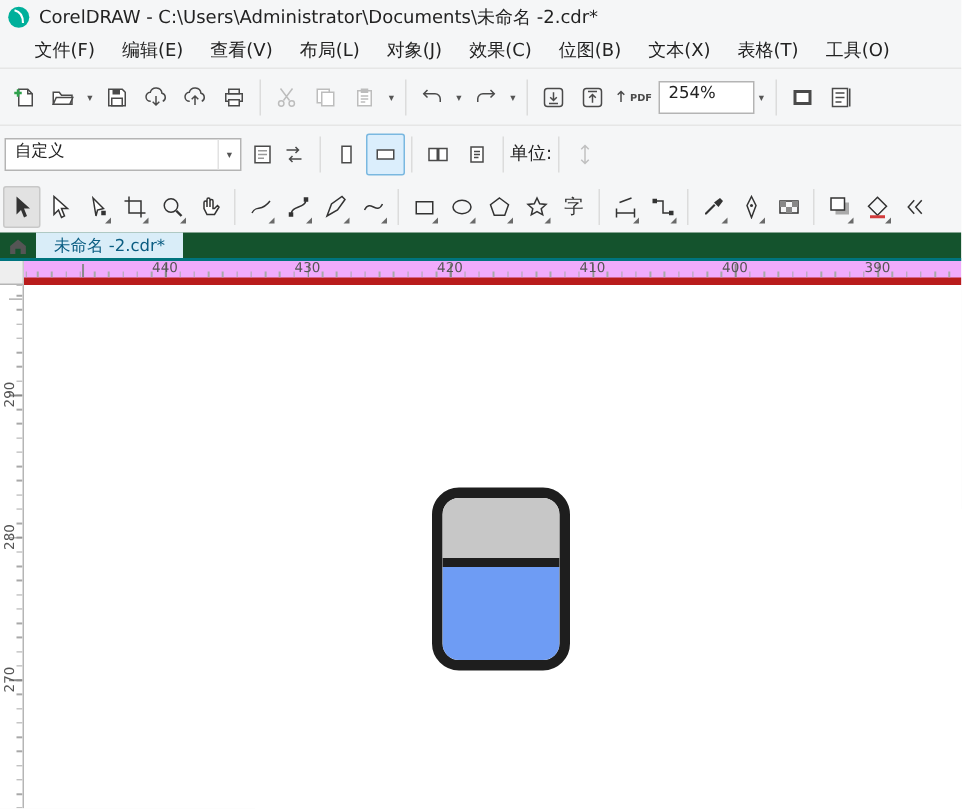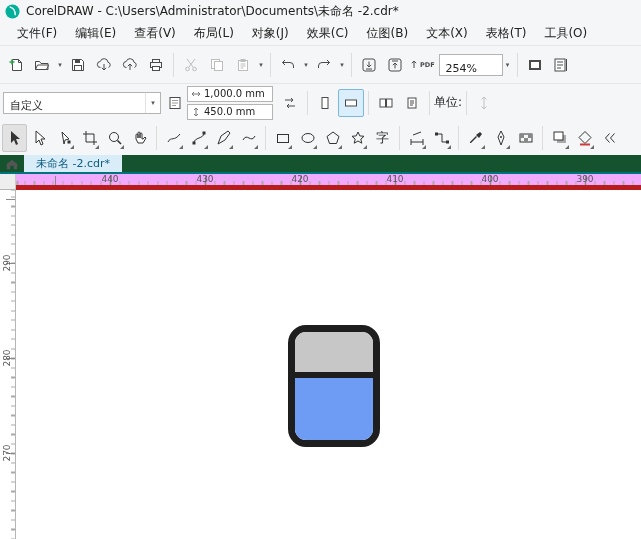--- a/index.html
+++ b/index.html
@@ -3,31 +3,31 @@
 <meta charset="utf-8">
 <style>
   *{box-sizing:border-box;margin:0;padding:0}
   html,body{width:641px;height:539px}
   body{font-family:"DejaVu Sans","Liberation Sans",sans-serif;font-size:12px;color:#222;background:#fff}
   .app{width:641px;height:539px;overflow:hidden;background:#f5f6f7;display:flex;flex-direction:column}
 
   .titlebar{height:22px;min-height:22px;display:flex;align-items:center;gap:6px;padding-left:5px;background:#f5f6f7}
   .titlebar .title{font-size:12px;white-space:nowrap}
 
-  .menubar{height:23px;min-height:23px;display:flex;align-items:flex-start;padding-left:8px}
+  .menubar{height:23px;min-height:23px;display:flex;align-items:flex-start;padding-left:14px}
   .menuitem{padding:3px 9px;cursor:default;white-space:nowrap}
 
   .toolbar{height:38px;min-height:38px;display:flex;align-items:center;padding:0 3px;border-top:1px solid #e6e6e6;background:#f5f6f7}
   .tbtn{min-width:26px;height:28px;display:flex;align-items:center;justify-content:center;border-radius:2px}
   .tbtn svg{display:block}
   .caret{width:10px;height:28px;display:flex;align-items:center;justify-content:center}
   .caret::after{content:"▾";font-size:7px;color:#555}
   .sep{width:1px;height:24px;background:#dcdcdc;margin:0 4px}
 
-  .combo{height:22px;background:#fff;border:1px solid #b4b4b4;display:flex;align-items:flex-end;font-size:11px;padding-left:6px}
+  .combo{height:22px;background:#fff;border:1px solid #b4b4b4;display:flex;align-items:flex-start;font-size:11px;padding-left:6px}
   .combo .cval{flex:1;white-space:nowrap;overflow:hidden}
   .ccaret{width:15px;height:100%;display:flex;align-items:center;justify-content:center;border-left:1px solid #e2e2e2}
   .ccaret::after{content:"▾";font-size:7px;color:#555}
 
   .dimgroup{display:flex;flex-direction:column;gap:2px;margin:0 4px}
   .dimfield{width:86px;height:16px;border:1px solid #b4b4b4;background:#fff;font-size:10px;display:flex;align-items:center;gap:3px;padding:0 3px;white-space:nowrap}
 
   .toolrow{height:34px;min-height:34px;display:flex;align-items:center;padding:0 2px;background:#f5f6f7}
   .tool{width:25px;height:28px;display:flex;align-items:center;justify-content:center;border-radius:2px;position:relative;border:1px solid transparent}
   .tool.active{background:#e2e2e2;border-color:#c8c8c8}
@@ -207,34 +207,20 @@
 
   <div class="toolbar">
     <div class="combo" style="width:158px">
       <span class="cval">自定义</span>
       <span class="ccaret"></span>
     </div>
     <svg style="margin-left:6px" width="16" height="16" viewBox="0 0 16 16">
         <rect x="3" y="2.5" width="10" height="11" fill="#fff" stroke="#4a4a4a"></rect>
         <path d="M5 5.5h6M5 8h6M5 10.5h4" stroke="#9a9a9a"></path>
       </svg>
-    <div class="dimgroup">
-      <div class="dimfield">
-        <svg width="10" height="10" viewBox="0 0 10 10">
-            <path d="M1 5h8M1 5l2-2M1 5l2 2M9 5L7 3M9 5L7 7" fill="none" stroke="#777"></path>
-          </svg>
-        <span>1,000.0 mm</span>
-      </div>
-      <div class="dimfield">
-        <svg width="10" height="10" viewBox="0 0 10 10">
-            <path d="M5 1v8M5 1L3 3M5 1l2 2M5 9L3 7M5 9l2-2" fill="none" stroke="#777"></path>
-          </svg>
-        <span>450.0 mm</span>
-      </div>
-    </div>
     <div class="tbtn">
         <svg width="16" height="16" viewBox="0 0 16 16">
           <path d="M3 5h8M9 3l2 2-2 2M13 11H5M7 9l-2 2 2 2" fill="none" stroke="#4a4a4a"></path>
         </svg>
       </div>
     <div class="sep"></div>
     <div class="tbtn">
         <svg width="16" height="16" viewBox="0 0 16 16">
           <rect x="5" y="2.5" width="6" height="11" fill="#fff" stroke="#4a4a4a"></rect>
         </svg>

